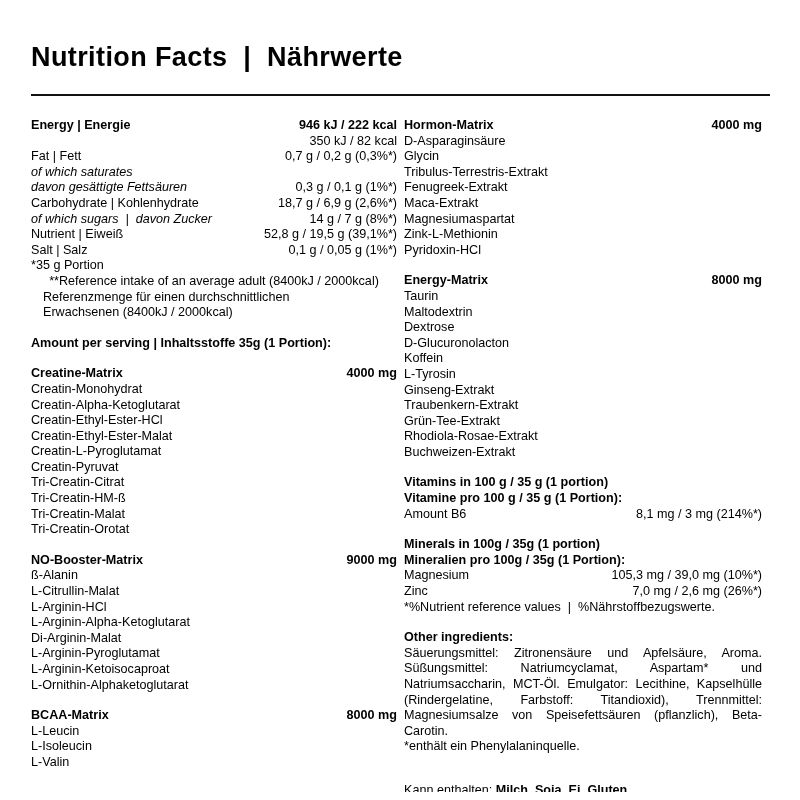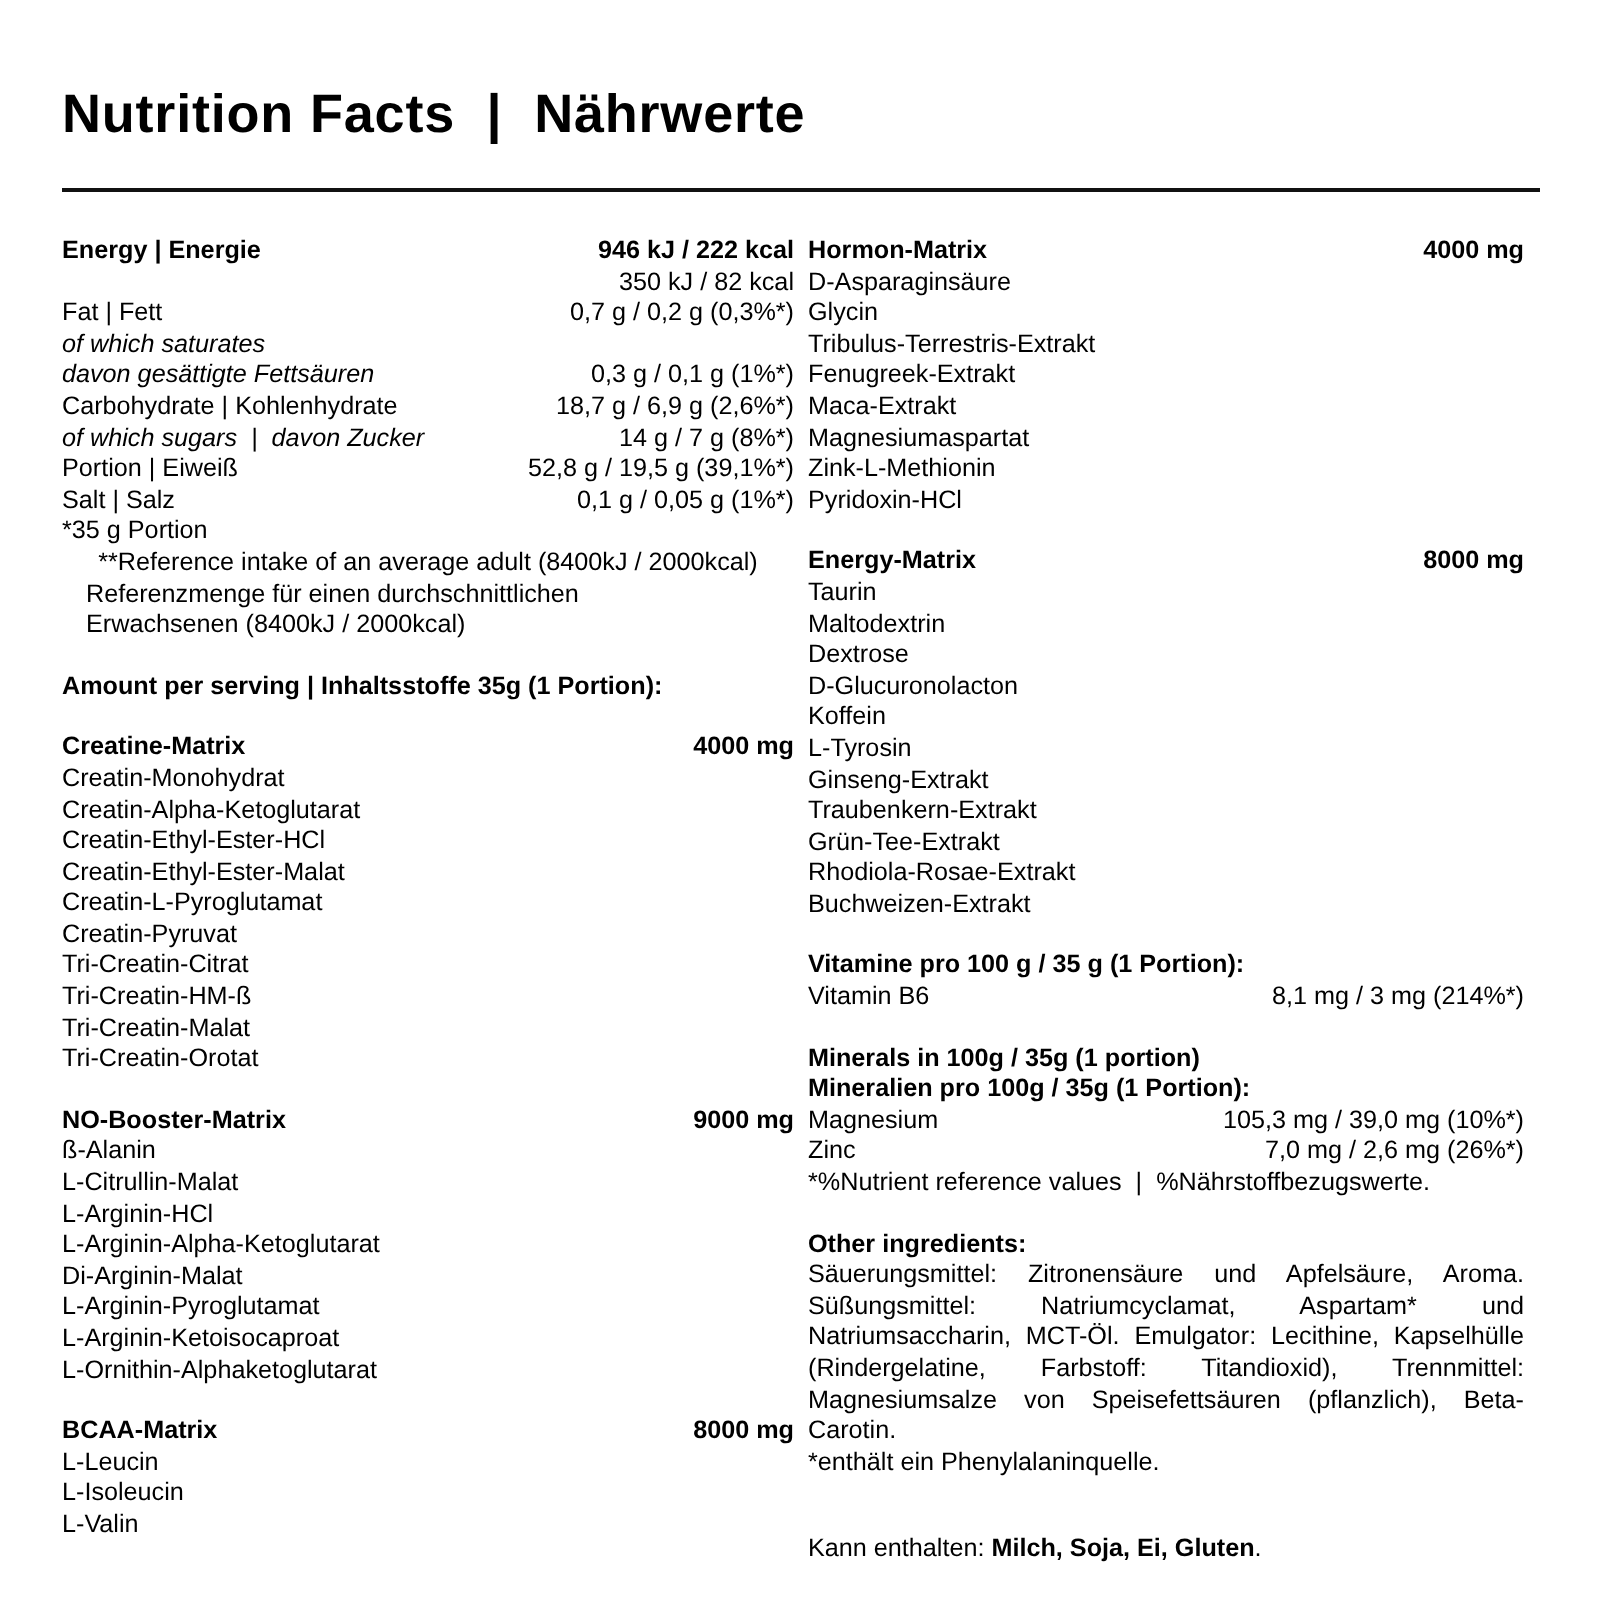--- a/index.html
+++ b/index.html
@@ -100,21 +100,21 @@
     <div>
 
       <div id="nutrition-rows">
           <div class="row"><span class="lbl b">Energy | Energie</span><span class="val b">946 kJ / 222 kcal</span></div>
           <div class="row"><span class="lbl"></span><span class="val">350 kJ / 82 kcal</span></div>
           <div class="row"><span class="lbl">Fat | Fett</span><span class="val">0,7 g / 0,2 g (0,3%*)</span></div>
           <div class="row"><span class="lbl it">of which saturates</span><span class="val"></span></div>
           <div class="row"><span class="lbl it">davon gesättigte Fettsäuren</span><span class="val">0,3 g / 0,1 g (1%*)</span></div>
           <div class="row"><span class="lbl">Carbohydrate | Kohlenhydrate</span><span class="val">18,7 g / 6,9 g (2,6%*)</span></div>
           <div class="row"><span class="lbl it">of which sugars  |  davon Zucker</span><span class="val">14 g / 7 g (8%*)</span></div>
-          <div class="row"><span class="lbl">Portion | Eiweiß</span><span class="val">52,8 g / 19,5 g (39,1%*)</span></div>
+          <div class="row"><span class="lbl">Nutrient | Eiweiß</span><span class="val">52,8 g / 19,5 g (39,1%*)</span></div>
           <div class="row"><span class="lbl">Salt | Salz</span><span class="val">0,1 g / 0,05 g (1%*)</span></div>
         </div>
     </div>
 
     <div class="line">*35 g Portion</div>
 
     <div>
       <div class="foot-line">**Reference intake of an average adult (8400kJ / 2000kcal)</div>
       <div class="foot-ind">Referenzmenge für einen durchschnittlichen</div>
       <div class="foot-ind">Erwachsenen (8400kJ / 2000kcal)</div>
@@ -188,23 +188,24 @@
           <div class="line">Traubenkern-Extrakt</div>
           <div class="line">Grün-Tee-Extrakt</div>
           <div class="line">Rhodiola-Rosae-Extrakt</div>
           <div class="line">Buchweizen-Extrakt</div>
         </div>
       </div>
 
     <div class="spacer-md"></div>
 
     <div>
+      <div class="line b">Vitamins in 100 g / 35 g (1 portion)</div>
       <div class="line b">Vitamine pro 100 g / 35 g (1 Portion):</div>
       <div id="vitamin-rows">
-          <div class="row"><span class="lbl">Vitamin B6</span><span class="val">8,1 mg / 3 mg (214%*)</span></div>
+          <div class="row"><span class="lbl">Amount B6</span><span class="val">8,1 mg / 3 mg (214%*)</span></div>
         </div>
     </div>
 
     <div class="spacer-md"></div>
 
     <div>
       <div class="line b">Minerals in 100g / 35g (1 portion)</div>
       <div class="line b">Mineralien pro 100g / 35g (1 Portion):</div>
       <div id="mineral-rows">
           <div class="row"><span class="lbl">Magnesium</span><span class="val">105,3 mg / 39,0 mg (10%*)</span></div>

